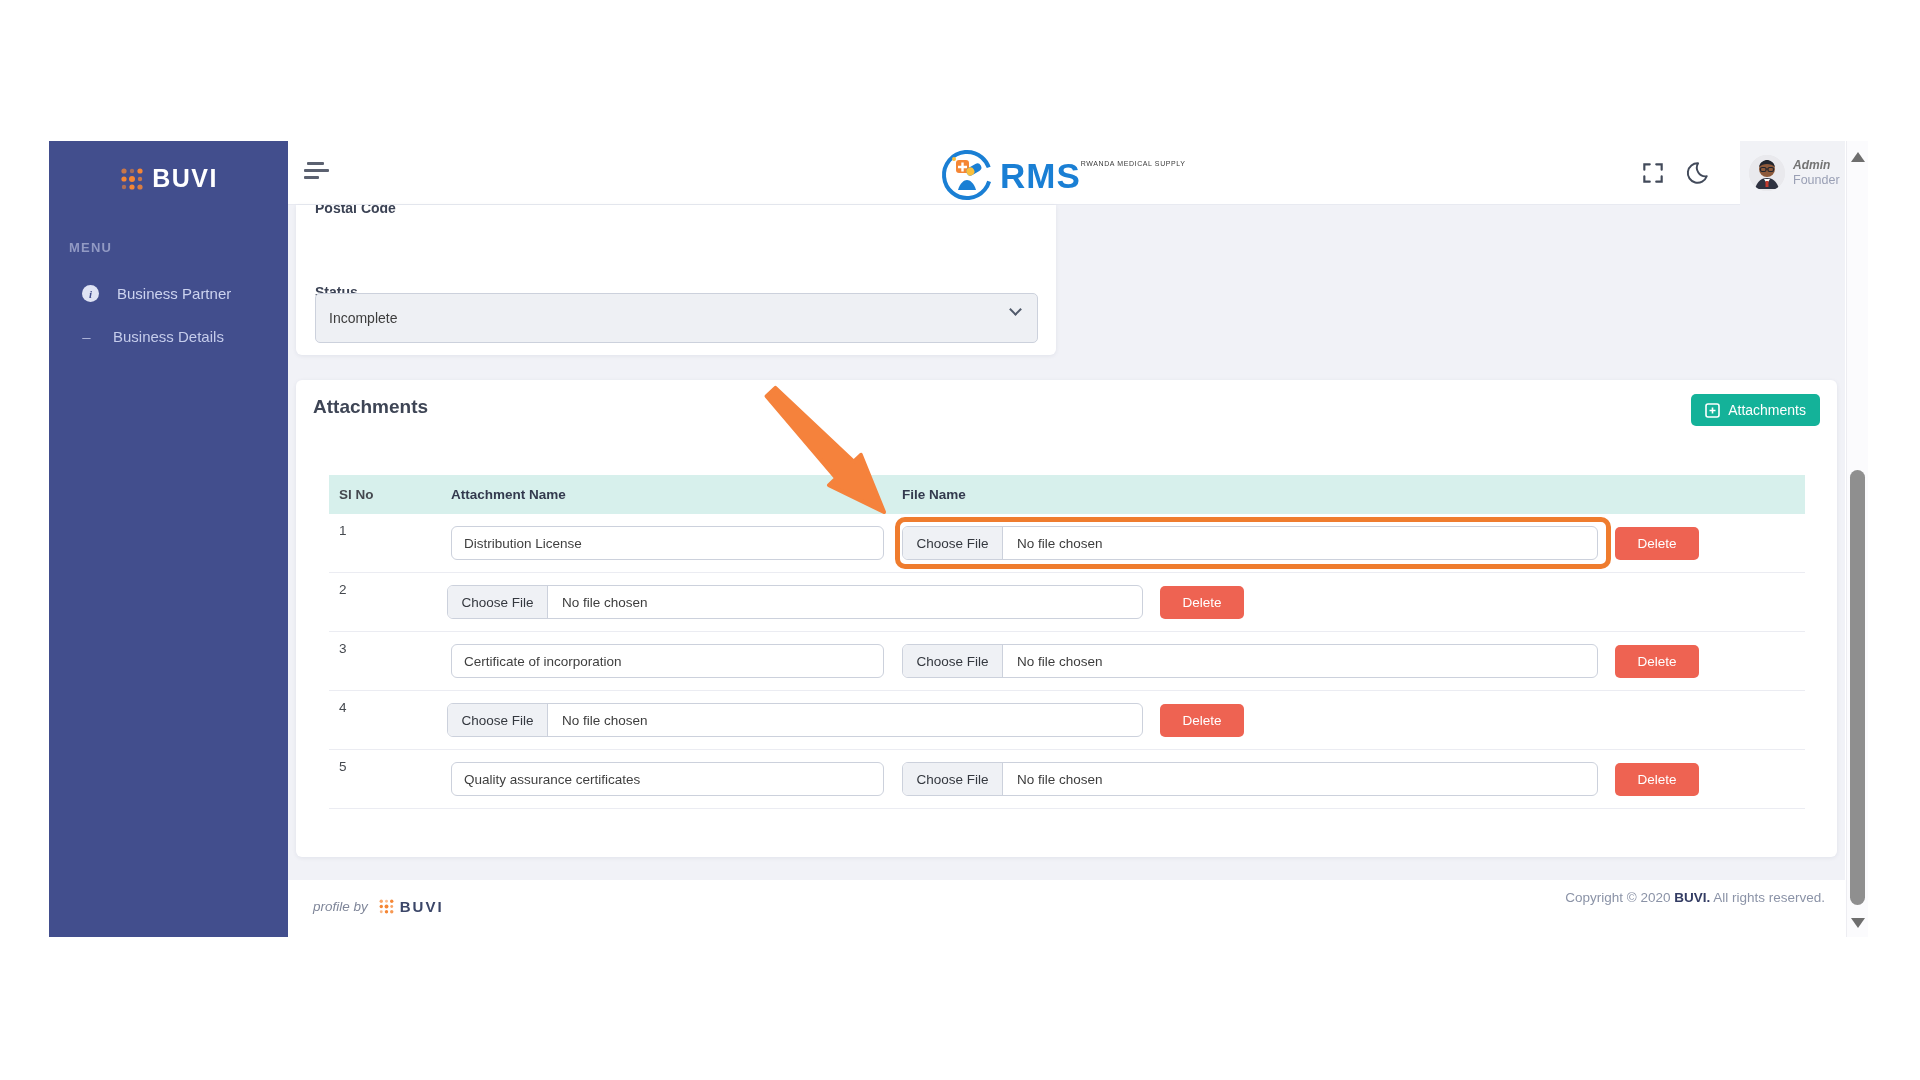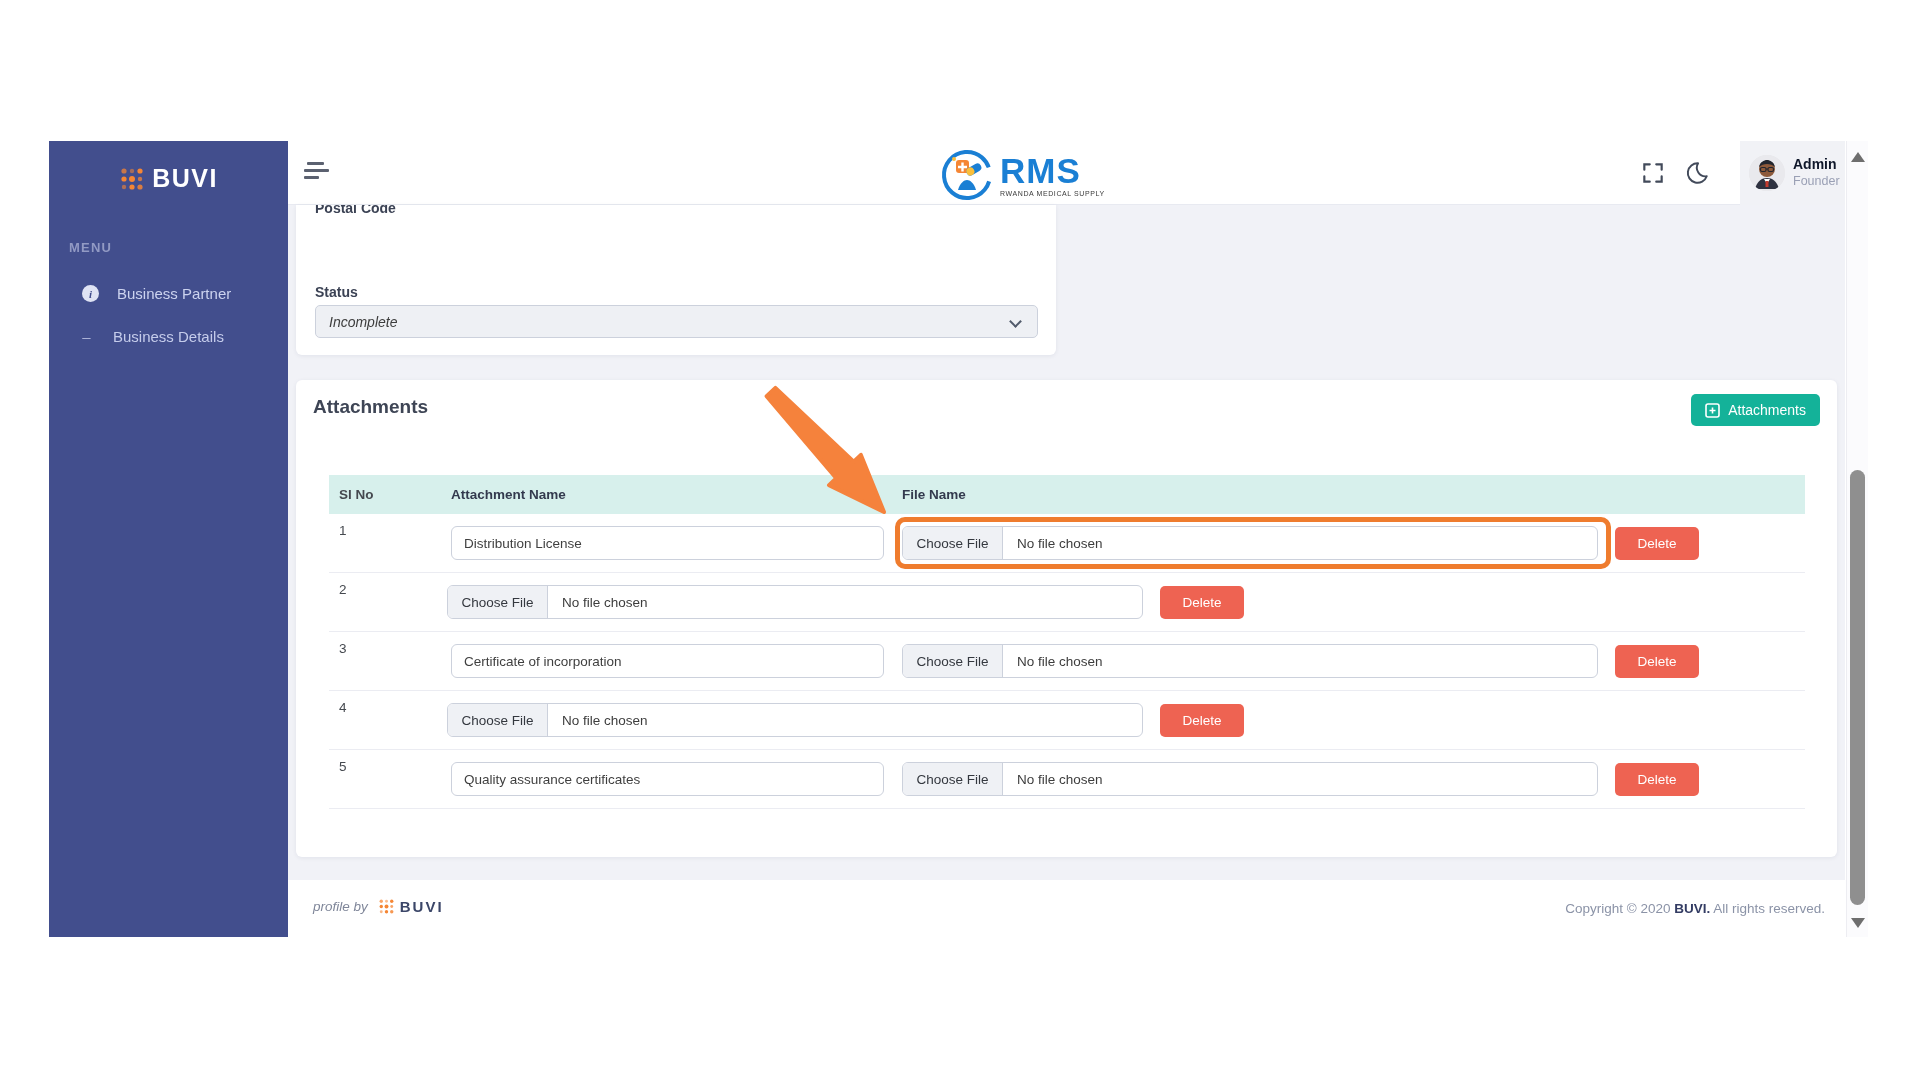--- a/index.html
+++ b/index.html
@@ -20,47 +20,47 @@
 
   
   .header { position:absolute; left:288px; top:141px; width:1557px; height:64px; background:#fff; border-bottom:1px solid #e8eaf1; }
   .hamburger { position:absolute; left:16px; top:21px; width:26px; height:22px; cursor:pointer; }
   .hamburger span { display:block; height:3px; background:#5b6170; border-radius:1px; margin-bottom:4px; }
   .hamburger span:nth-child(1){ width:17px; margin-left:3px; }
   .hamburger span:nth-child(2){ width:25px; }
   .hamburger span:nth-child(3){ width:15px; }
 
   .rms { position:absolute; left:652px; top:7px; display:flex; align-items:center; gap:6px; }
-  .rms-text { display:flex; flex-direction:column; line-height:1; }
+  .rms-text { display:flex; flex-direction:row; line-height:1; }
   .rms-name { font-size:35px; font-weight:bold; color:#1a7fd4; letter-spacing:1px; }
   .rms-tag { font-size:7px; color:#3a3a3a; letter-spacing:.6px; margin-top:2px; }
 
   .hd-icon { position:absolute; top:19px; width:26px; height:26px; cursor:pointer; color:#424a5a; }
   .hd-fullscreen { left:1352px; }
   .hd-moon { left:1396px; }
 
   .userblock { position:absolute; right:0; top:0; width:105px; height:64px; background:#f1f2f6;
     display:flex; align-items:center; gap:8px; padding-left:9px; cursor:pointer; }
   .avatar { width:36px; height:36px; border-radius:50%; overflow:hidden; flex:0 0 auto; background:#e7e7ea; }
-  .uname { font-size:14px; font-weight:bold; color:#0f172a; line-height:1.25; }
+  .uname { font-size:12px; font-weight:bold; color:#737373; line-height:1.25;font-style:italic; }
   .urole { font-size:12.5px; color:#9aa0b5; line-height:1.25; }
 
   
   .content { position:absolute; left:288px; top:205px; width:1557px; height:675px; background:#f1f2f7; }
 
   .card { position:absolute; background:#fff; border-radius:6px; box-shadow:0 1px 4px rgba(40,50,90,.08); }
   .form-card { left:8px; top:0; width:760px; height:150px; overflow:hidden; border-radius:0 0 6px 6px; }
   .f-label { position:absolute; left:19px; font-size:14px; color:#3b4254; font-weight:bold; }
   .lbl-postal { top:-5px; }
   .lbl-status { top:79px; }
   .inputbox { position:absolute; left:19px; width:723px; height:34px; border:1px solid #ccd1dc; border-radius:5px;
     background:#fff; font-size:14px; color:#3d3d3d; display:flex; align-items:center; padding-left:13px; }
   .postal-input { top:24px; cursor:text; }
   .caret { display:inline-block; width:1.5px; height:16px; background:#16161a; margin-left:1px; }
-  .status-select { top:100px; height:33px; background:#eef0f4; cursor:pointer;font-style:italic; }
+  .status-select { top:88px; height:50px; background:#eef0f4; cursor:pointer; }
   .chev { position:absolute; right:17px; top:11px; width:9px; height:9px; border-right:2px solid #515a6b; border-bottom:2px solid #515a6b; transform:rotate(45deg); }
 
   .attach-card { left:8px; top:175px; width:1541px; height:477px; }
   .attach-title { position:absolute; left:17px; top:16px; font-size:19px; font-weight:bold; color:#3e4555; }
   .attach-btn { position:absolute; right:17px; top:14px; height:32px; padding:0 14px; background:#14b299; color:#fff;
     border:none; border-radius:5px; font-size:14px; font-family:"Liberation Sans", sans-serif;
     display:flex; align-items:center; gap:8px; cursor:pointer; }
 
   .tbl { position:absolute; left:33px; top:95px; width:1476px; }
   .thead { display:flex; height:39px; background:#d7f0ec; align-items:center;
@@ -82,21 +82,21 @@
     font-size:13.5px; font-family:"Liberation Sans", sans-serif; cursor:pointer; }
   .ring { position:absolute; left:0; top:-9px; width:716px; height:52px; border:5px solid #ef7c2e;
     border-radius:10px; pointer-events:none; z-index:5; }
 
   
   .footer { position:absolute; left:288px; top:880px; width:1557px; height:57px; background:#fff; }
   .powered { position:absolute; left:25px; top:18px; display:flex; align-items:center; gap:10px; }
   .powered .pby { font-size:13.5px; font-style:italic; color:#7f8699; }
   .buvi-mini { display:flex; align-items:center; gap:5px; }
   .buvi-mini .t { font-size:15px; font-weight:bold; color:#3b4668; letter-spacing:2px; }
-  .copyright { position:absolute; right:20px; top:21px; font-size:13.5px; color:#8b93a7; }
+  .copyright { position:absolute; right:20px; top:10px; font-size:13.5px; color:#8b93a7; }
   .copyright b { color:#333c63; }
 
   
   .scrollbar { position:absolute; left:1846px; top:141px; width:22px; height:796px; background:#fbfbfd; border-left:1px solid #ededf2; }
   .sb-up, .sb-down { position:absolute; left:4px; width:0; height:0; border-left:7px solid transparent; border-right:7px solid transparent; cursor:pointer; }
   .sb-up { top:11px; border-bottom:10px solid #6e6e6e; }
   .sb-down { bottom:9px; border-top:10px solid #6e6e6e; }
   .sb-thumb { position:absolute; left:3px; top:329px; width:15px; height:435px; background:#8f8f8f; border-radius:8px; cursor:grab; }
 
   .annot-arrow { position:absolute; left:760px; top:380px; width:130px; height:138px; z-index:6; pointer-events:none; }

